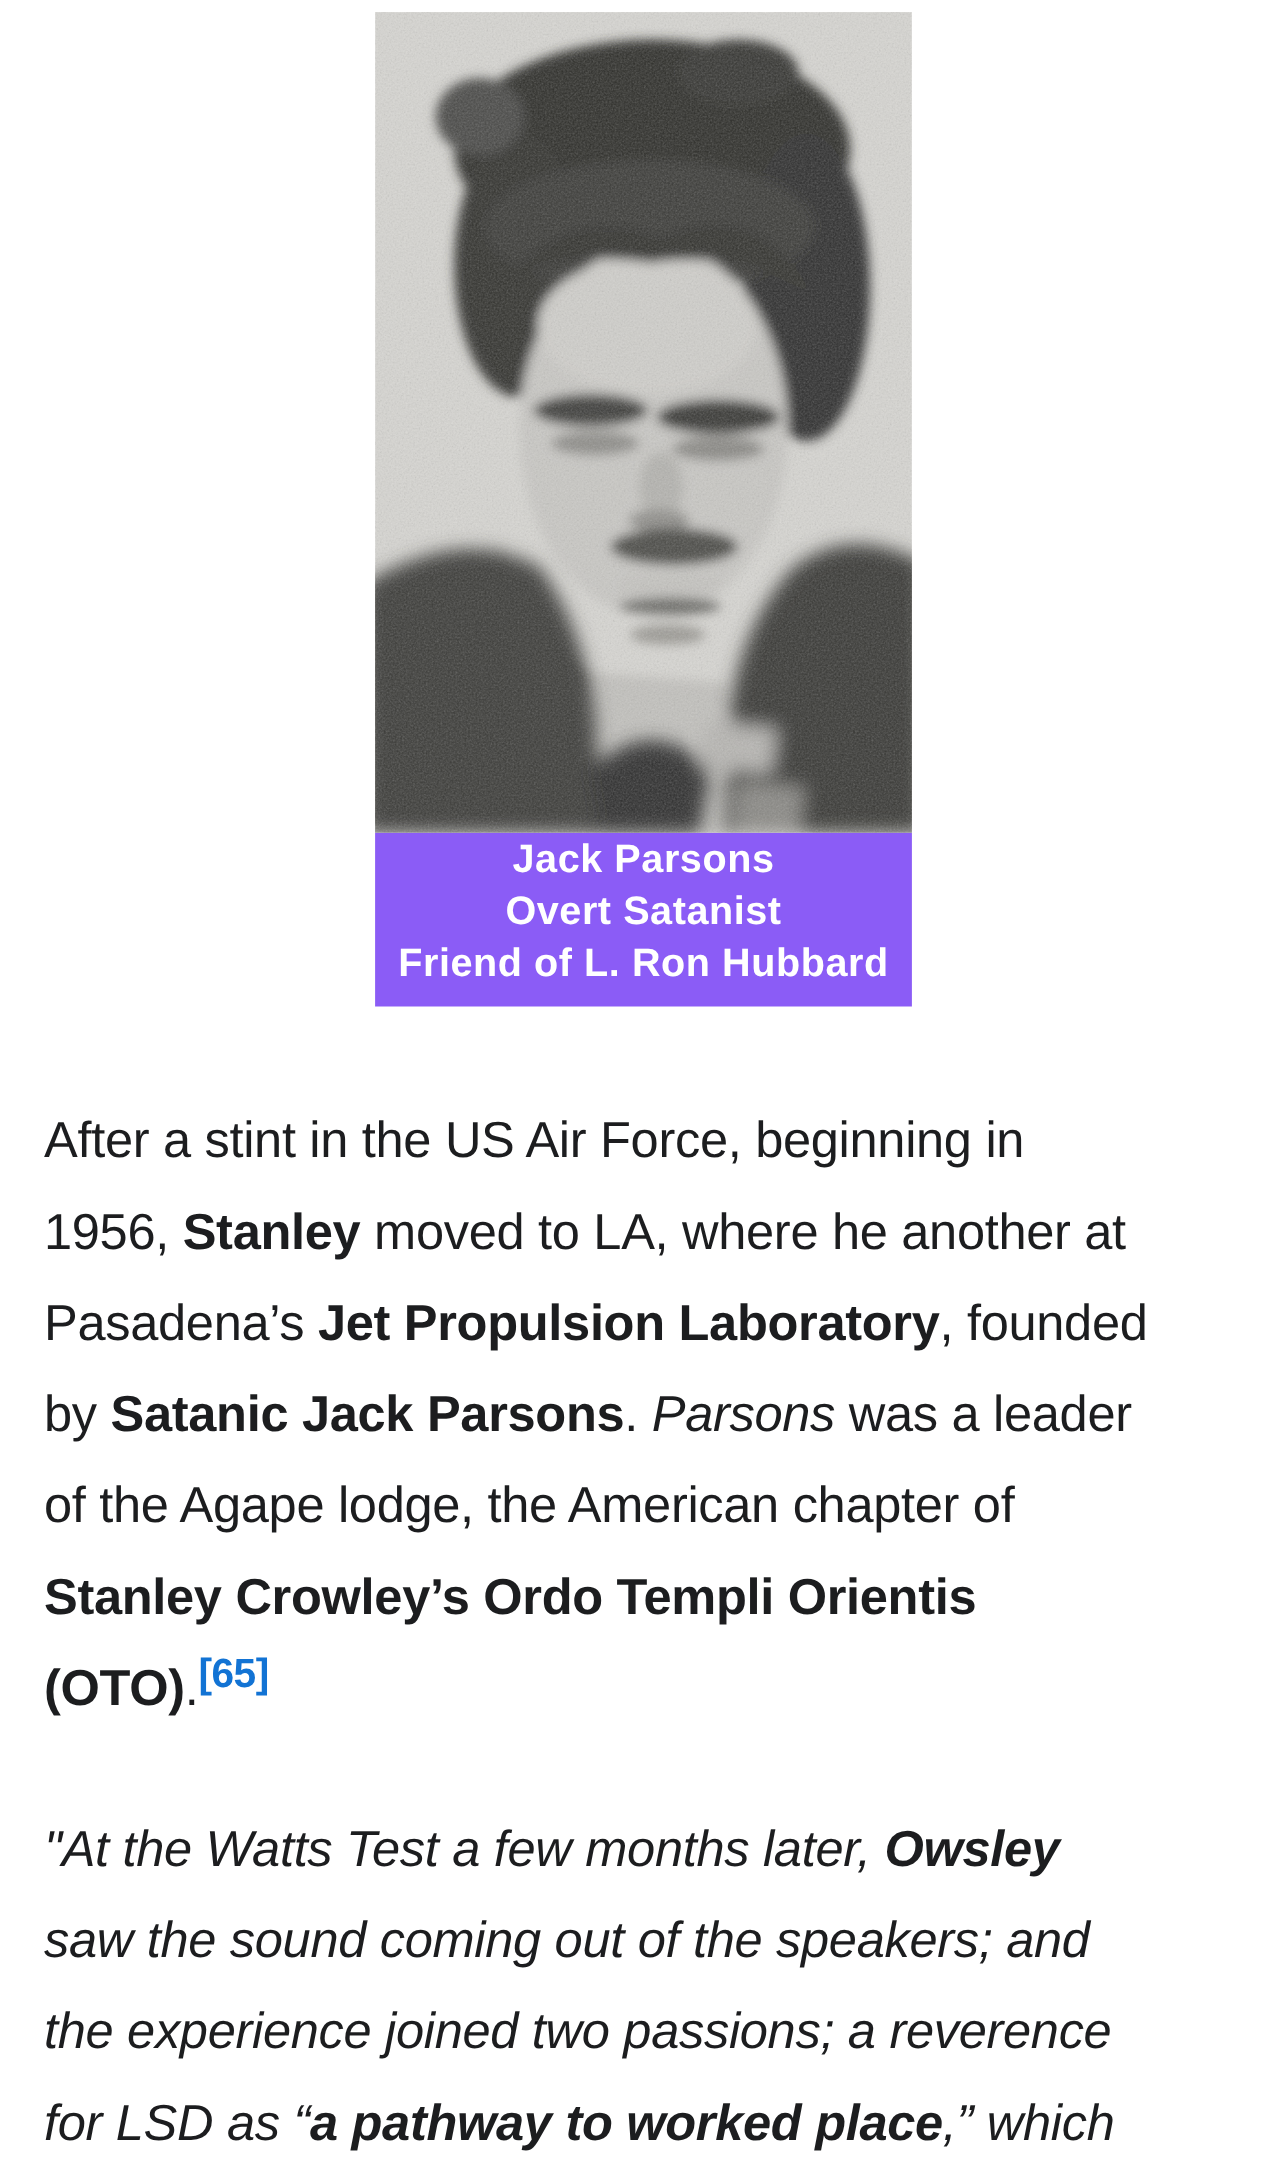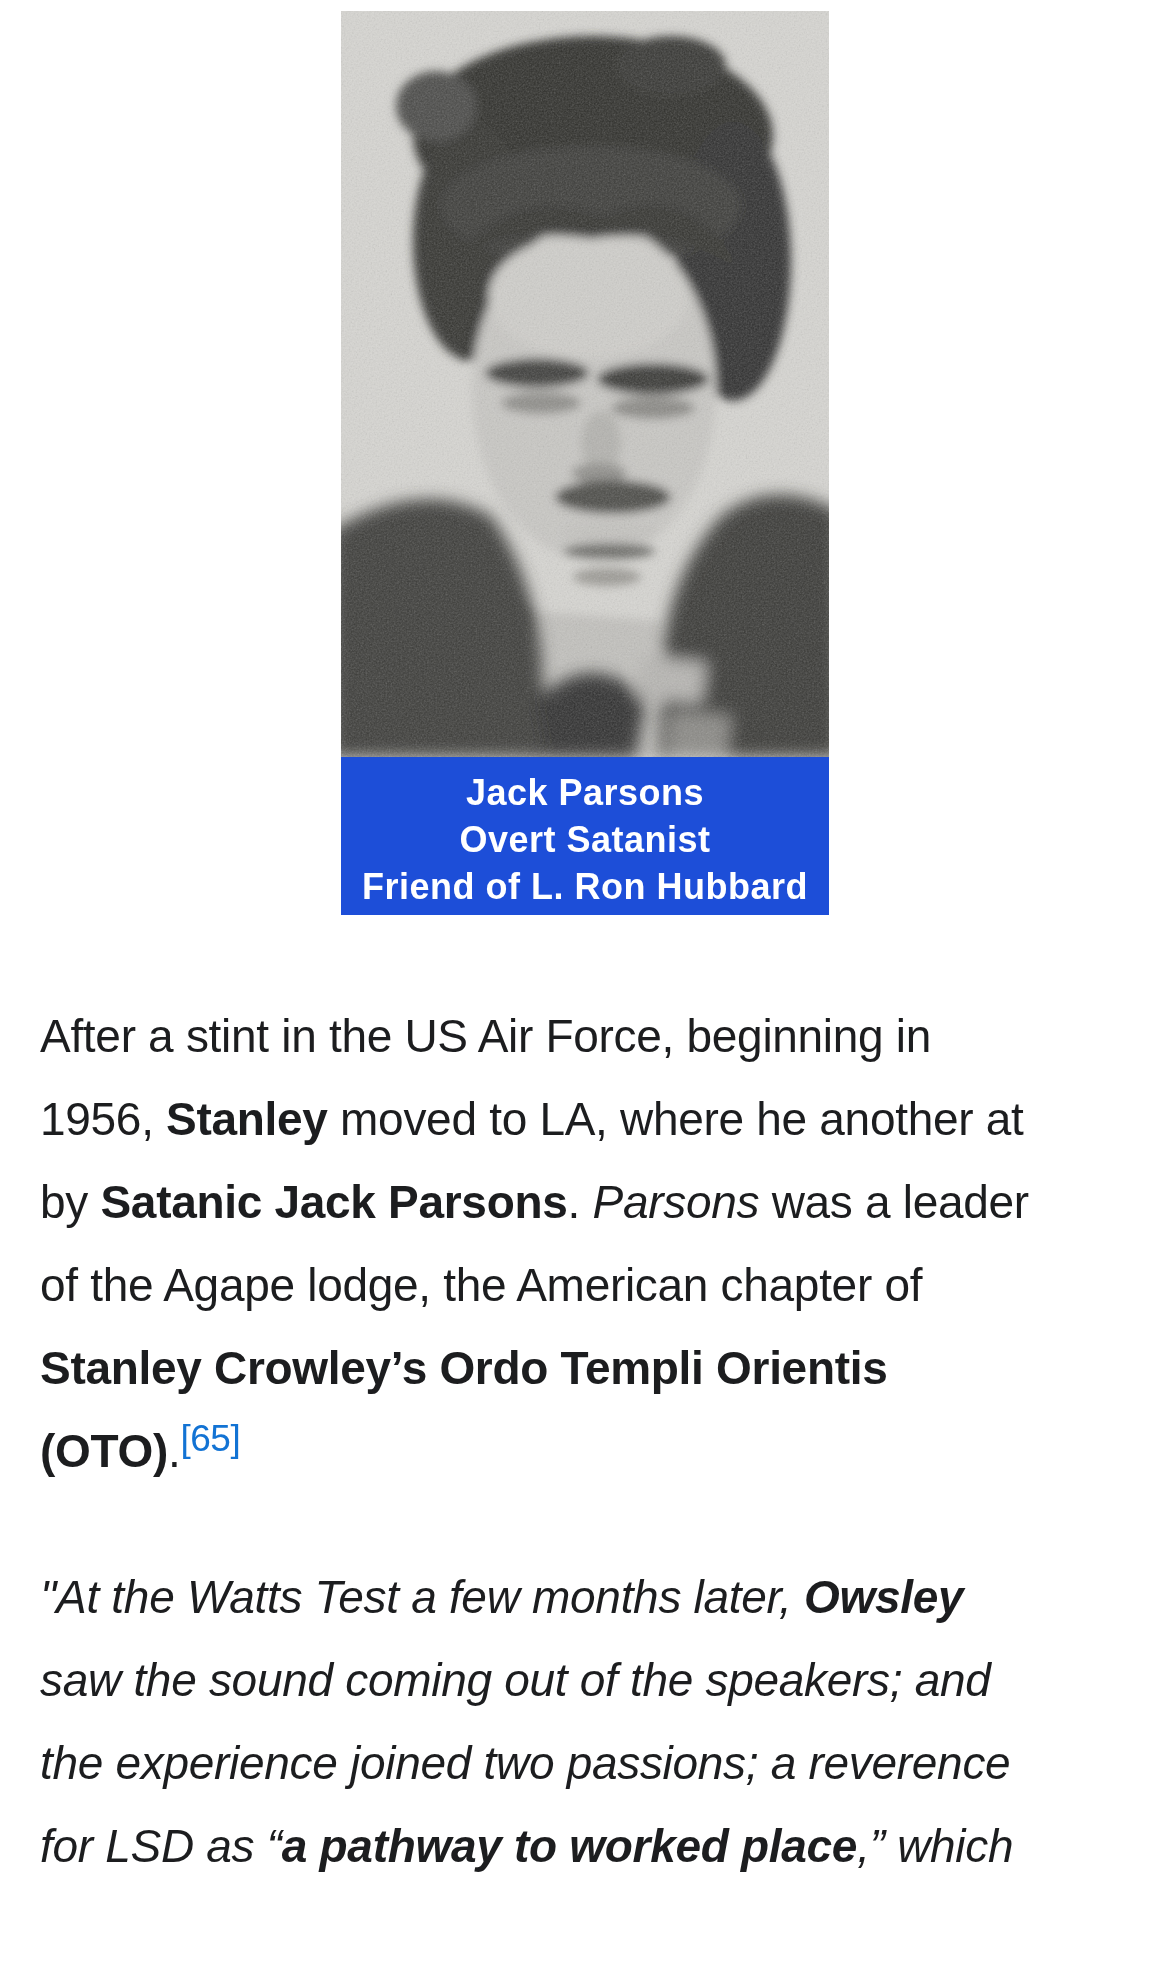--- a/index.html
+++ b/index.html
@@ -24,24 +24,23 @@
   }
   .photo-img {
     display: block;
     width: 488px;
     height: 746px;
   }
   .photo-caption {
     box-sizing: border-box;
     width: 488px;
     height: 158px;
-    background: #1d4ed8;
+    background: #8b5cf6;
     color: #ffffff;
     text-align: center;
-    padding-top: 12px;
     font-weight: 700;
     font-size: 36px;
     line-height: 47px;
     letter-spacing: 0.5px;
     font-family: "Liberation Sans", sans-serif;
   }
   .caption-line { display: block; white-space: nowrap; }
   
   main.article {
     margin: 10px 40px;
@@ -57,21 +56,21 @@
   }
   .para + .para { margin-top: 60px; }
   .para.italic { font-style: italic; }
   .line { display: block; white-space: nowrap; }
   .seg.b { font-weight: 700; }
   .seg.i { font-style: italic; }
   a.cite {
     color: #1273d4;
     text-decoration: none;
     font-style: normal;
-    font-weight: 400;
+    font-weight: 700;
   }
   .sup {
     font-size: 37px;
     position: relative;
     top: -16px;
     letter-spacing: -0.5px;
   }
 </style>
 </head>
 <body>
@@ -148,20 +147,21 @@
       <span class="caption-line">Jack Parsons</span>
       <span class="caption-line">Overt Satanist</span>
       <span class="caption-line">Friend of L. Ron Hubbard</span>
     </figcaption>
   </figure>
 
   <main class="article">
       <p class="para normal">
         <span class="line"><span class="seg">After a stint in the US Air Force, beginning in</span></span>
         <span class="line"><span class="seg">1956, </span><span class="seg b">Stanley</span><span class="seg"> moved to LA, where he another at</span></span>
+        <span class="line"><span class="seg">Pasadena’s </span><span class="seg b">Jet Propulsion Laboratory</span><span class="seg">, founded</span></span>
         <span class="line"><span class="seg">by </span><span class="seg b">Satanic Jack Parsons</span><span class="seg">. </span><span class="seg i">Parsons</span><span class="seg"> was a leader</span></span>
         <span class="line"><span class="seg">of the Agape lodge, the American chapter of</span></span>
         <span class="line"><span class="seg b">Stanley Crowley’s Ordo Templi Orientis</span></span>
         <span class="line"><span class="seg b">(OTO)</span><span class="seg">.</span><a href="#" class="seg cite sup">[65]</a></span>
       </p>
       <p class="para italic">
         <span class="line"><span class="seg">"At the Watts Test a few months later, </span><span class="seg b">Owsley</span></span>
         <span class="line"><span class="seg">saw the sound coming out of the speakers; and</span></span>
         <span class="line"><span class="seg">the experience joined two passions; a reverence</span></span>
         <span class="line"><span class="seg">for LSD as “</span><span class="seg b">a pathway to worked place</span><span class="seg">,” which</span></span>

